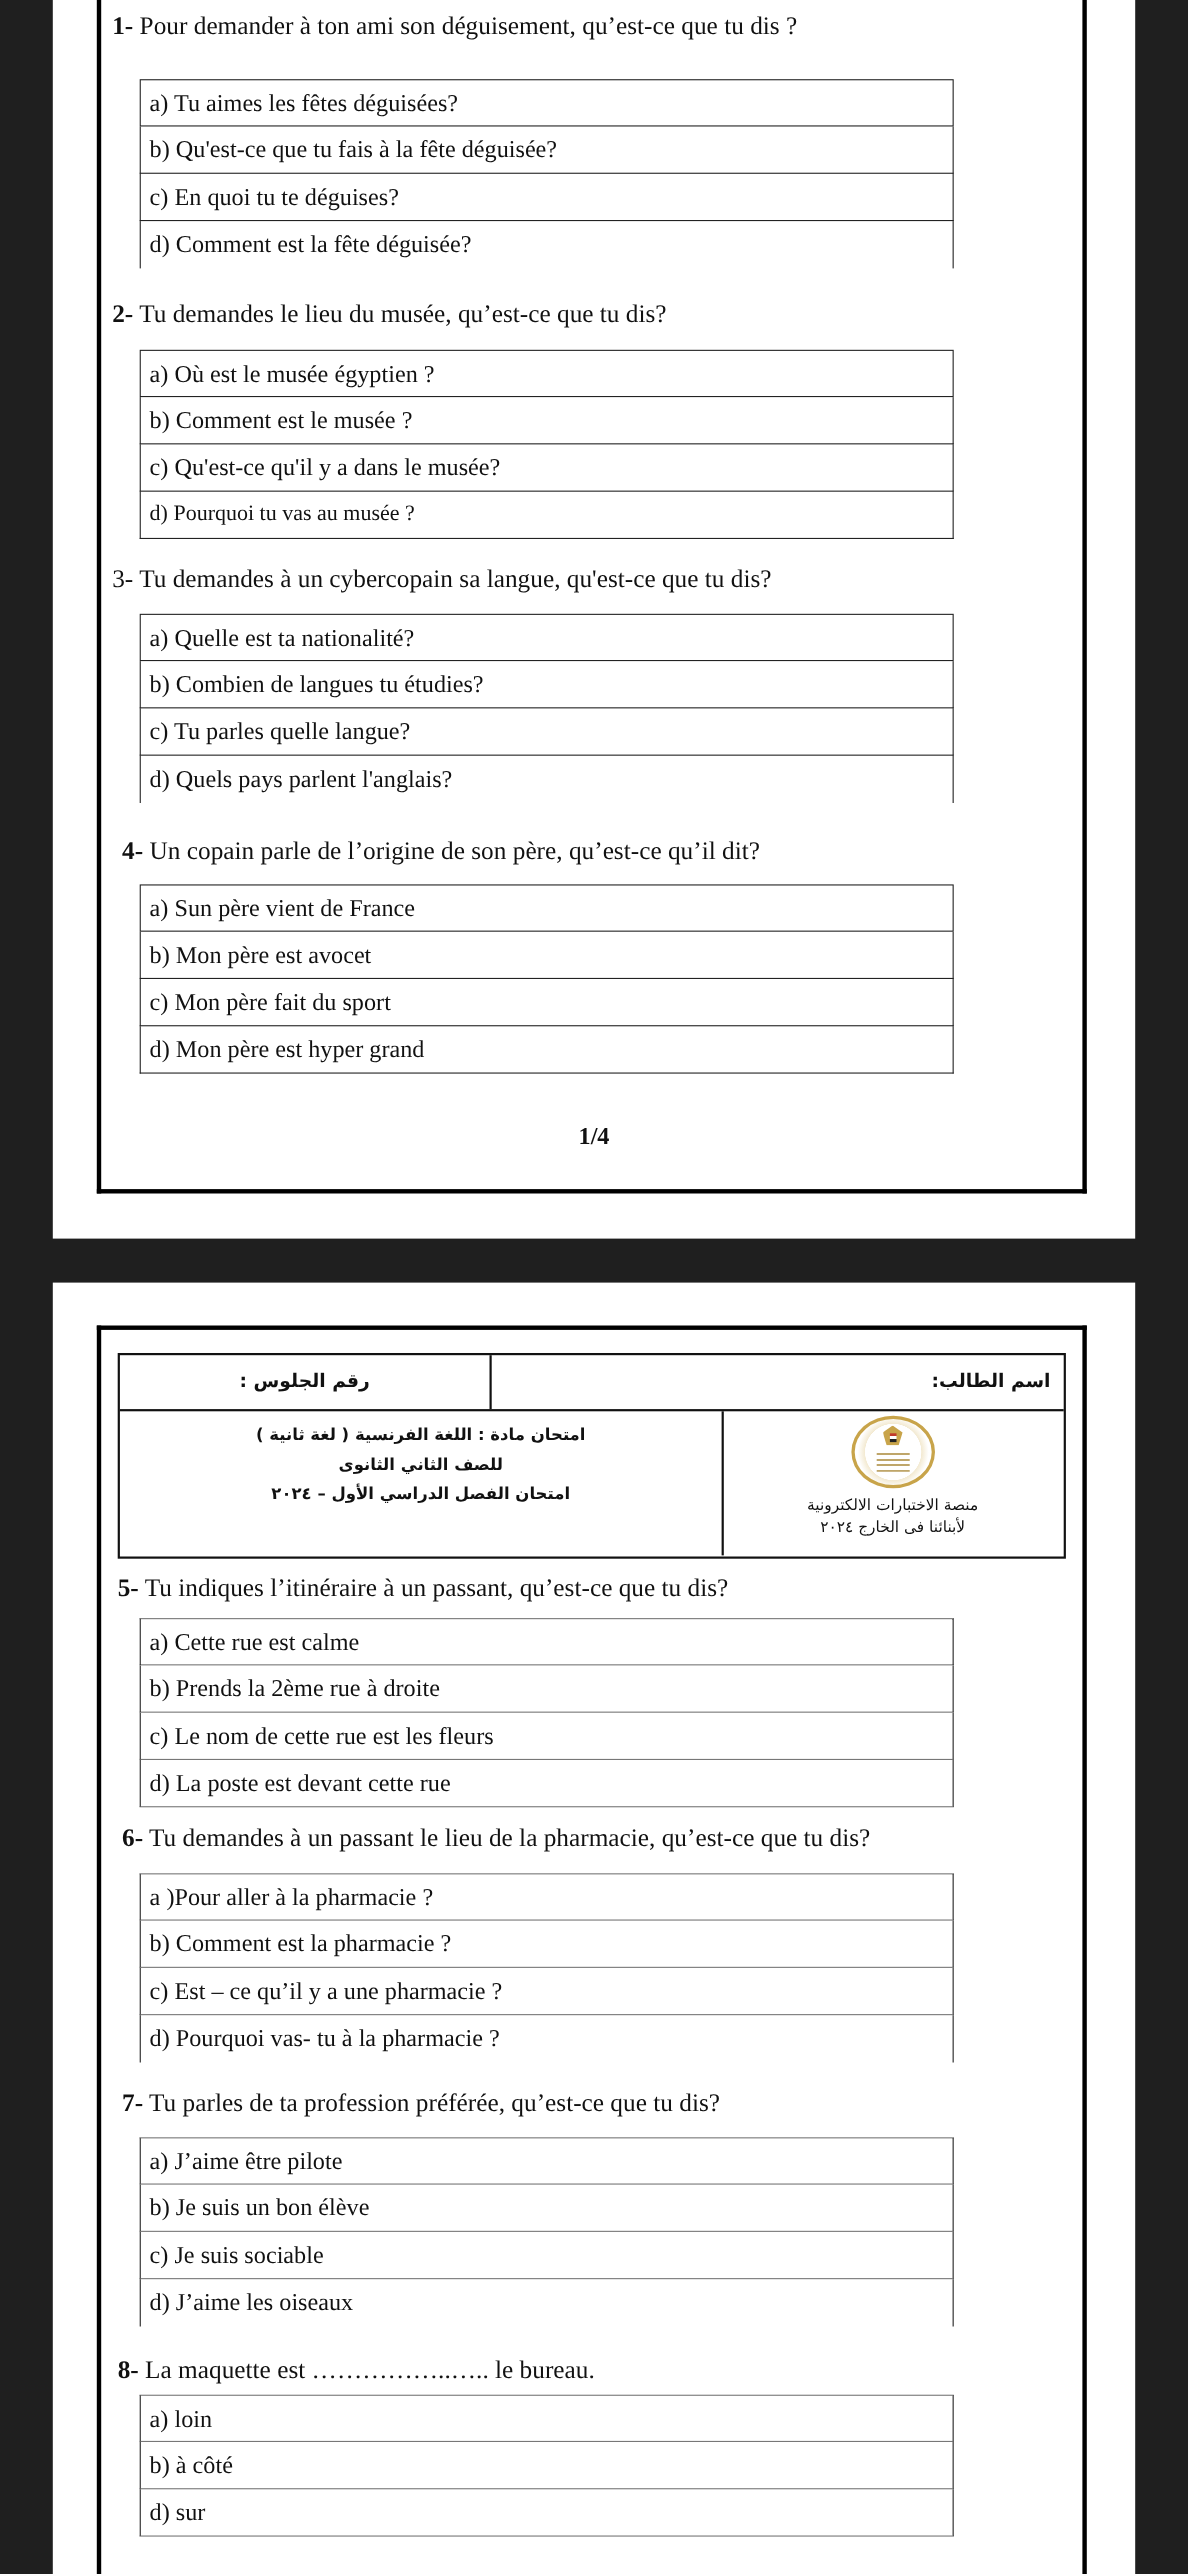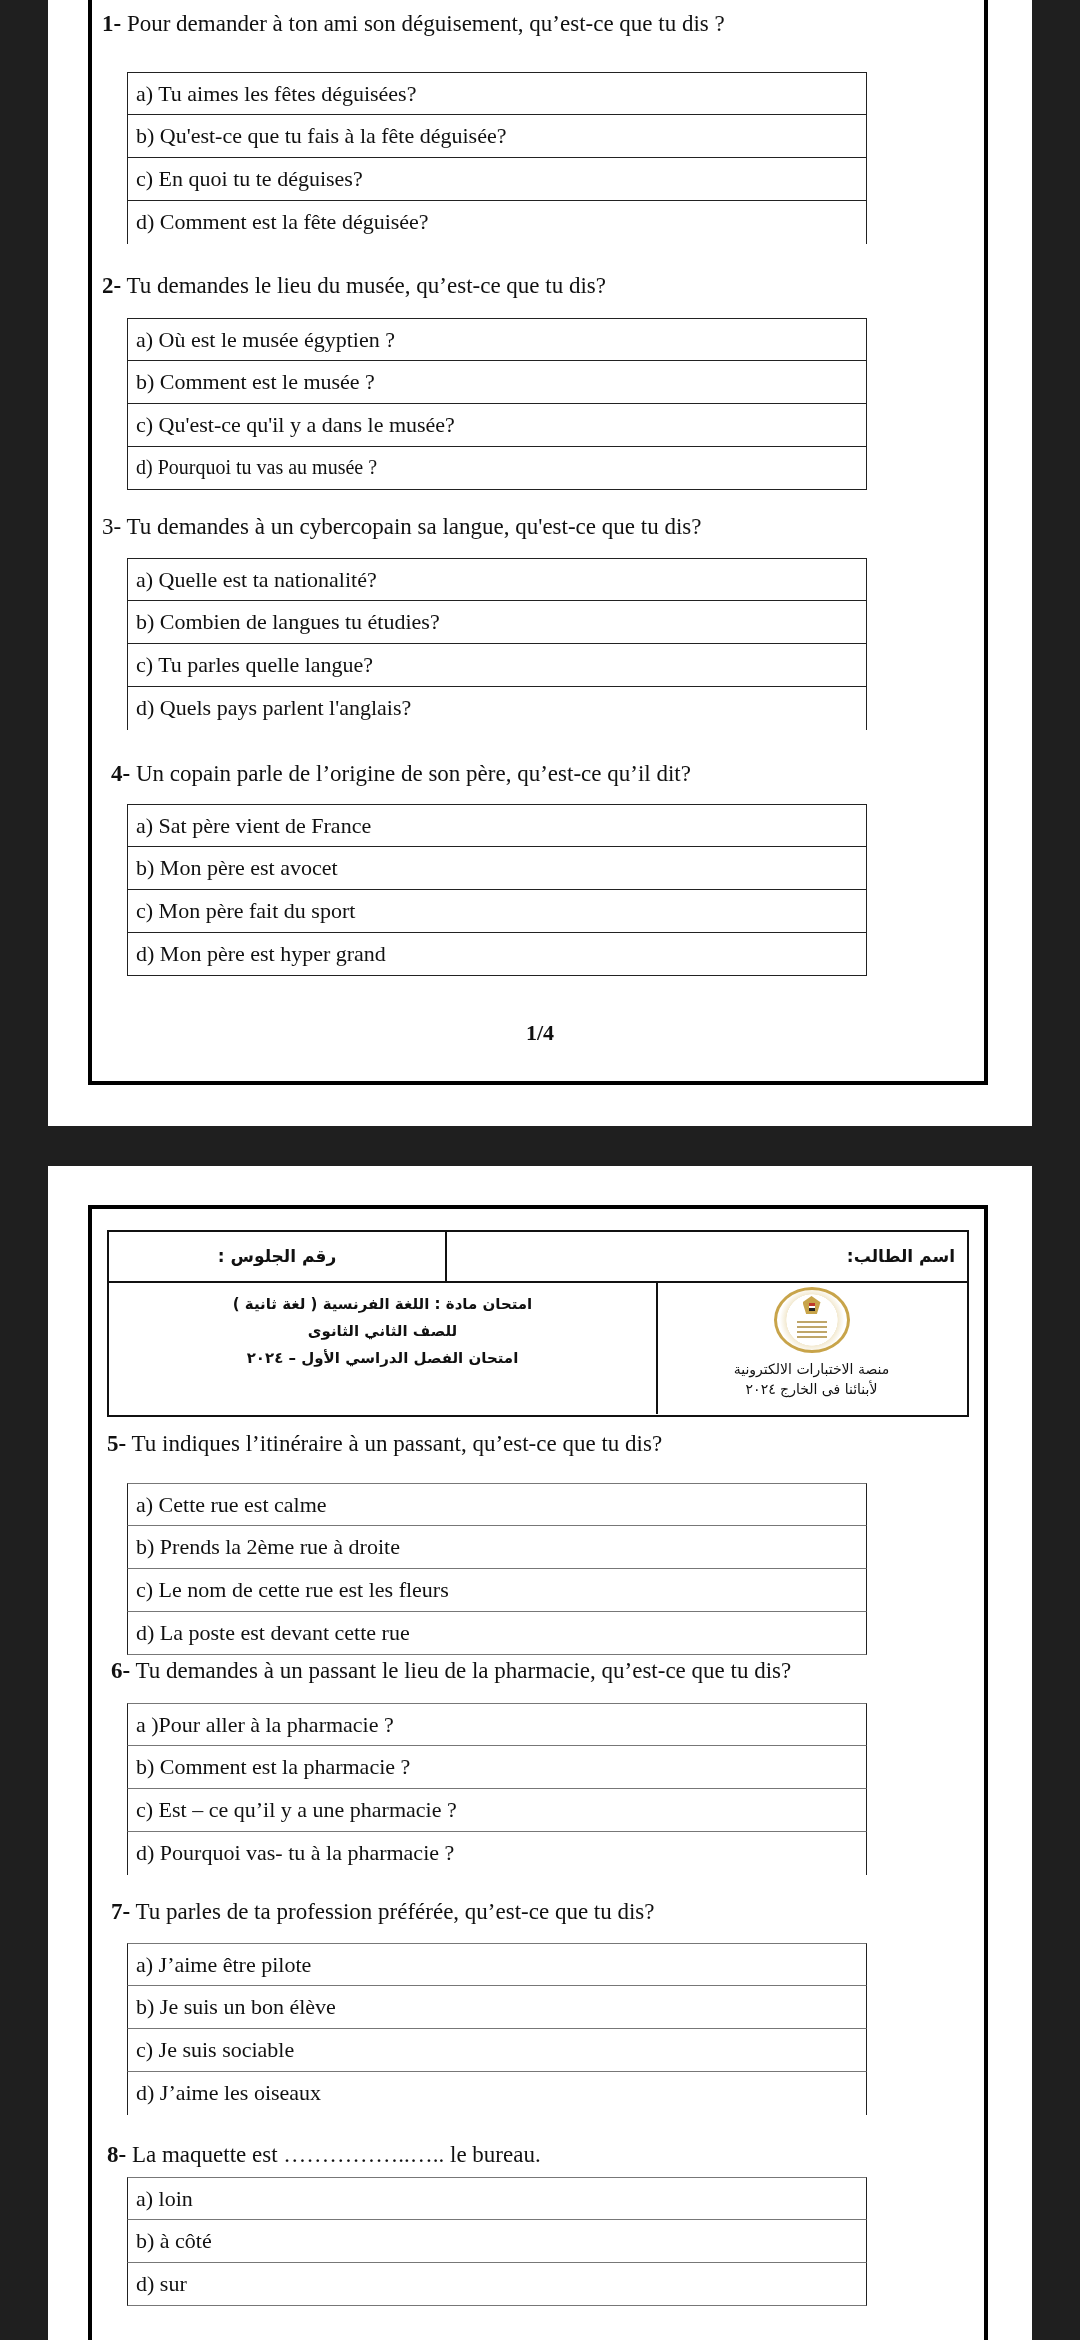--- a/index.html
+++ b/index.html
@@ -132,21 +132,21 @@
     <div class="opt">a) Quelle est ta nationalité?</div>
     <div class="opt">b) Combien de langues tu étudies?</div>
     <div class="opt">c) Tu parles  quelle langue?</div>
     <div class="opt">d) Quels pays parlent l'anglais?</div>
   </div>
 
   <div class="q-title" style="left:63px; top:780px;">
     <span class="num">4-</span><span> Un copain parle de l’origine de son père, qu’est-ce qu’il dit?</span>
   </div>
   <div class="opts" style="top:824px; left:79px;">
-    <div class="opt">a) Sat père vient de France</div>
+    <div class="opt">a) Sun père vient de France</div>
     <div class="opt">b) Mon père est avocet</div>
     <div class="opt">c) Mon père fait du sport</div>
     <div class="opt">d) Mon père est hyper grand</div>
   </div>
 
   <div class="page-num">1/4</div>
 </div>
 
 <div class="page page2">
   <div class="frame"></div>
@@ -170,21 +170,21 @@
         </div>
         <div>منصة الاختبارات الالكترونية</div>
         <div>لأبنائنا فى الخارج  ٢٠٢٤</div>
       </div>
     </div>
   </div>
 
   <div class="q-title" style="left:59px; top:264px;">
     <span class="num">5-</span><span>  Tu indiques l’itinéraire à un passant, qu’est-ce que tu dis?</span>
   </div>
-  <div class="opts grey" style="top:317px; left:79px;border-radius:17px;">
+  <div class="opts grey" style="top:305px; left:79px;border-radius:17px;">
     <div class="opt">a) Cette rue est calme</div>
     <div class="opt">b) Prends la 2ème rue à droite</div>
     <div class="opt">c) Le nom de cette rue est les fleurs</div>
     <div class="opt">d) La poste est devant cette rue</div>
   </div>
 
   <div class="q-title" style="left:63px; top:491px;">
     <span class="num">6-</span><span> Tu demandes à un passant le lieu de la pharmacie, qu’est-ce que tu dis?</span>
   </div>
   <div class="opts grey open" style="top:537px; left:79px;">

